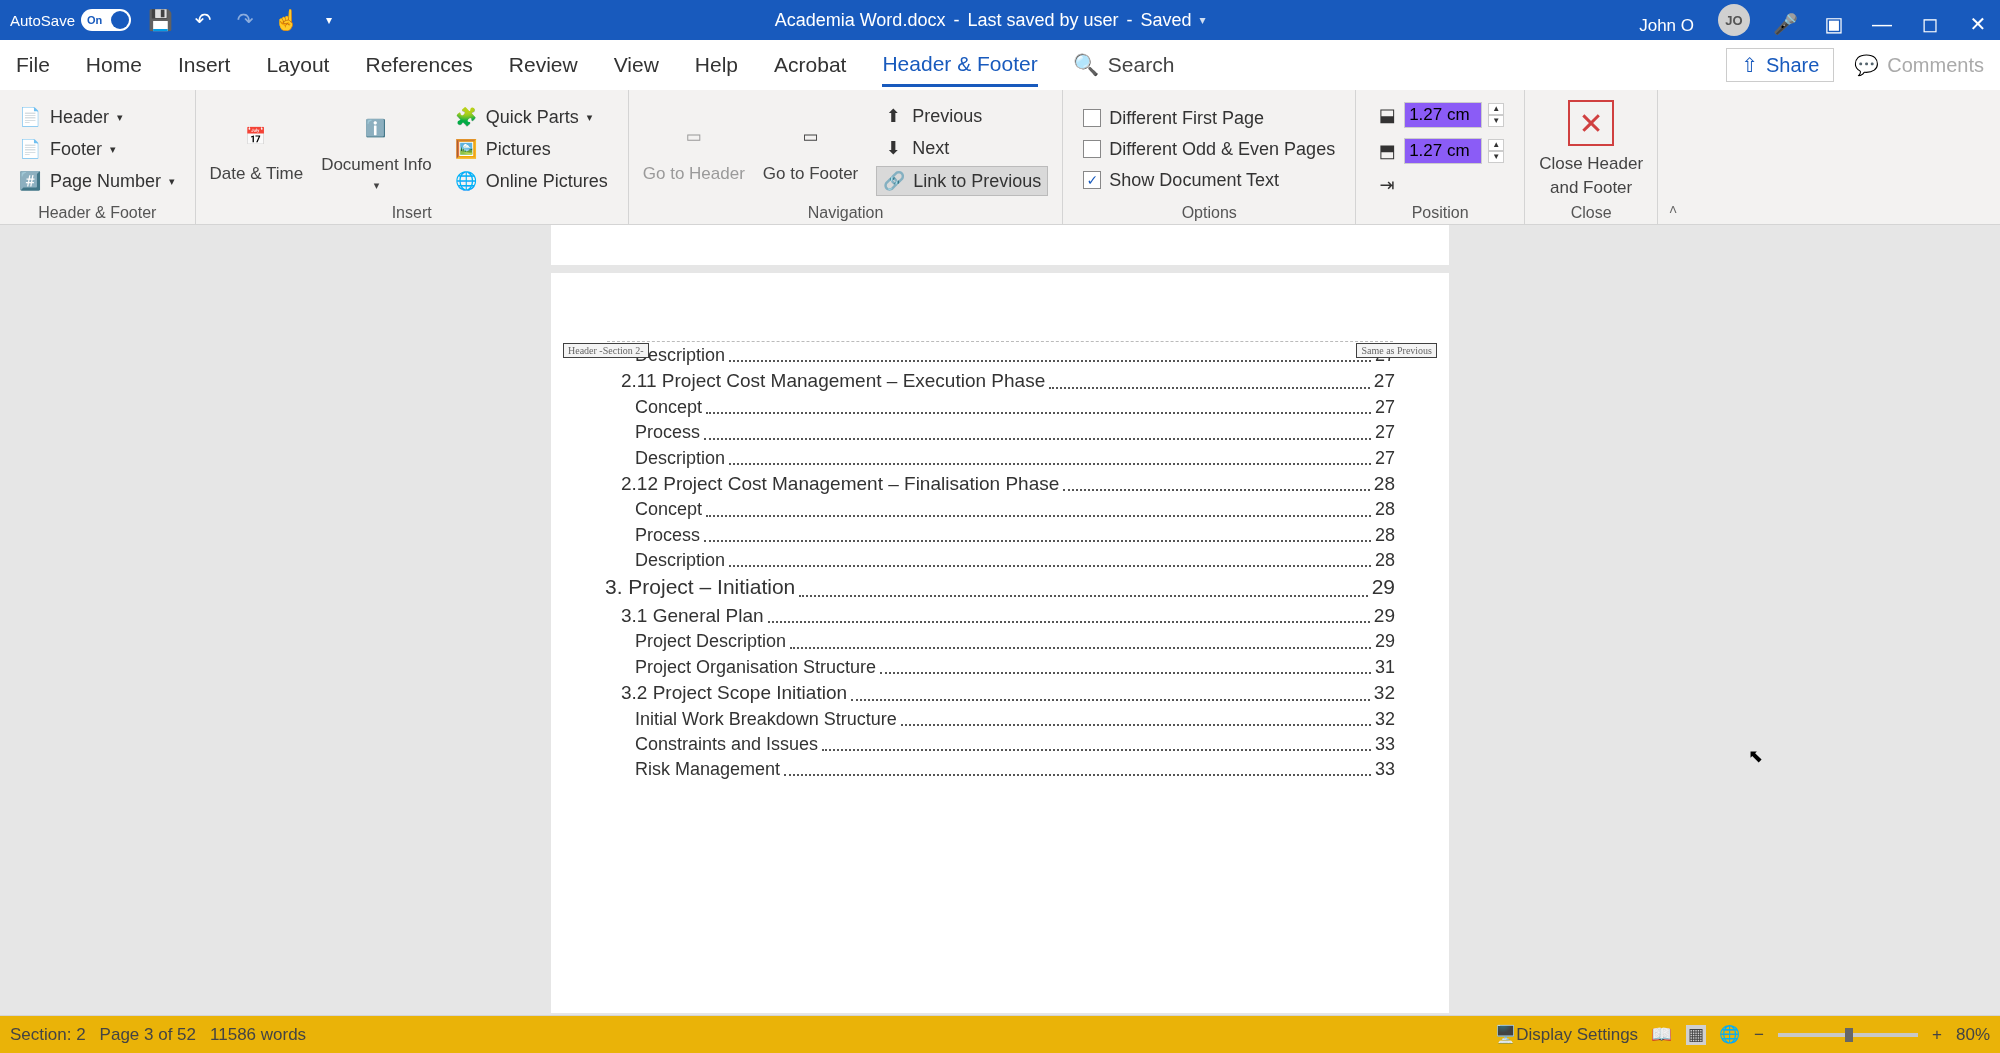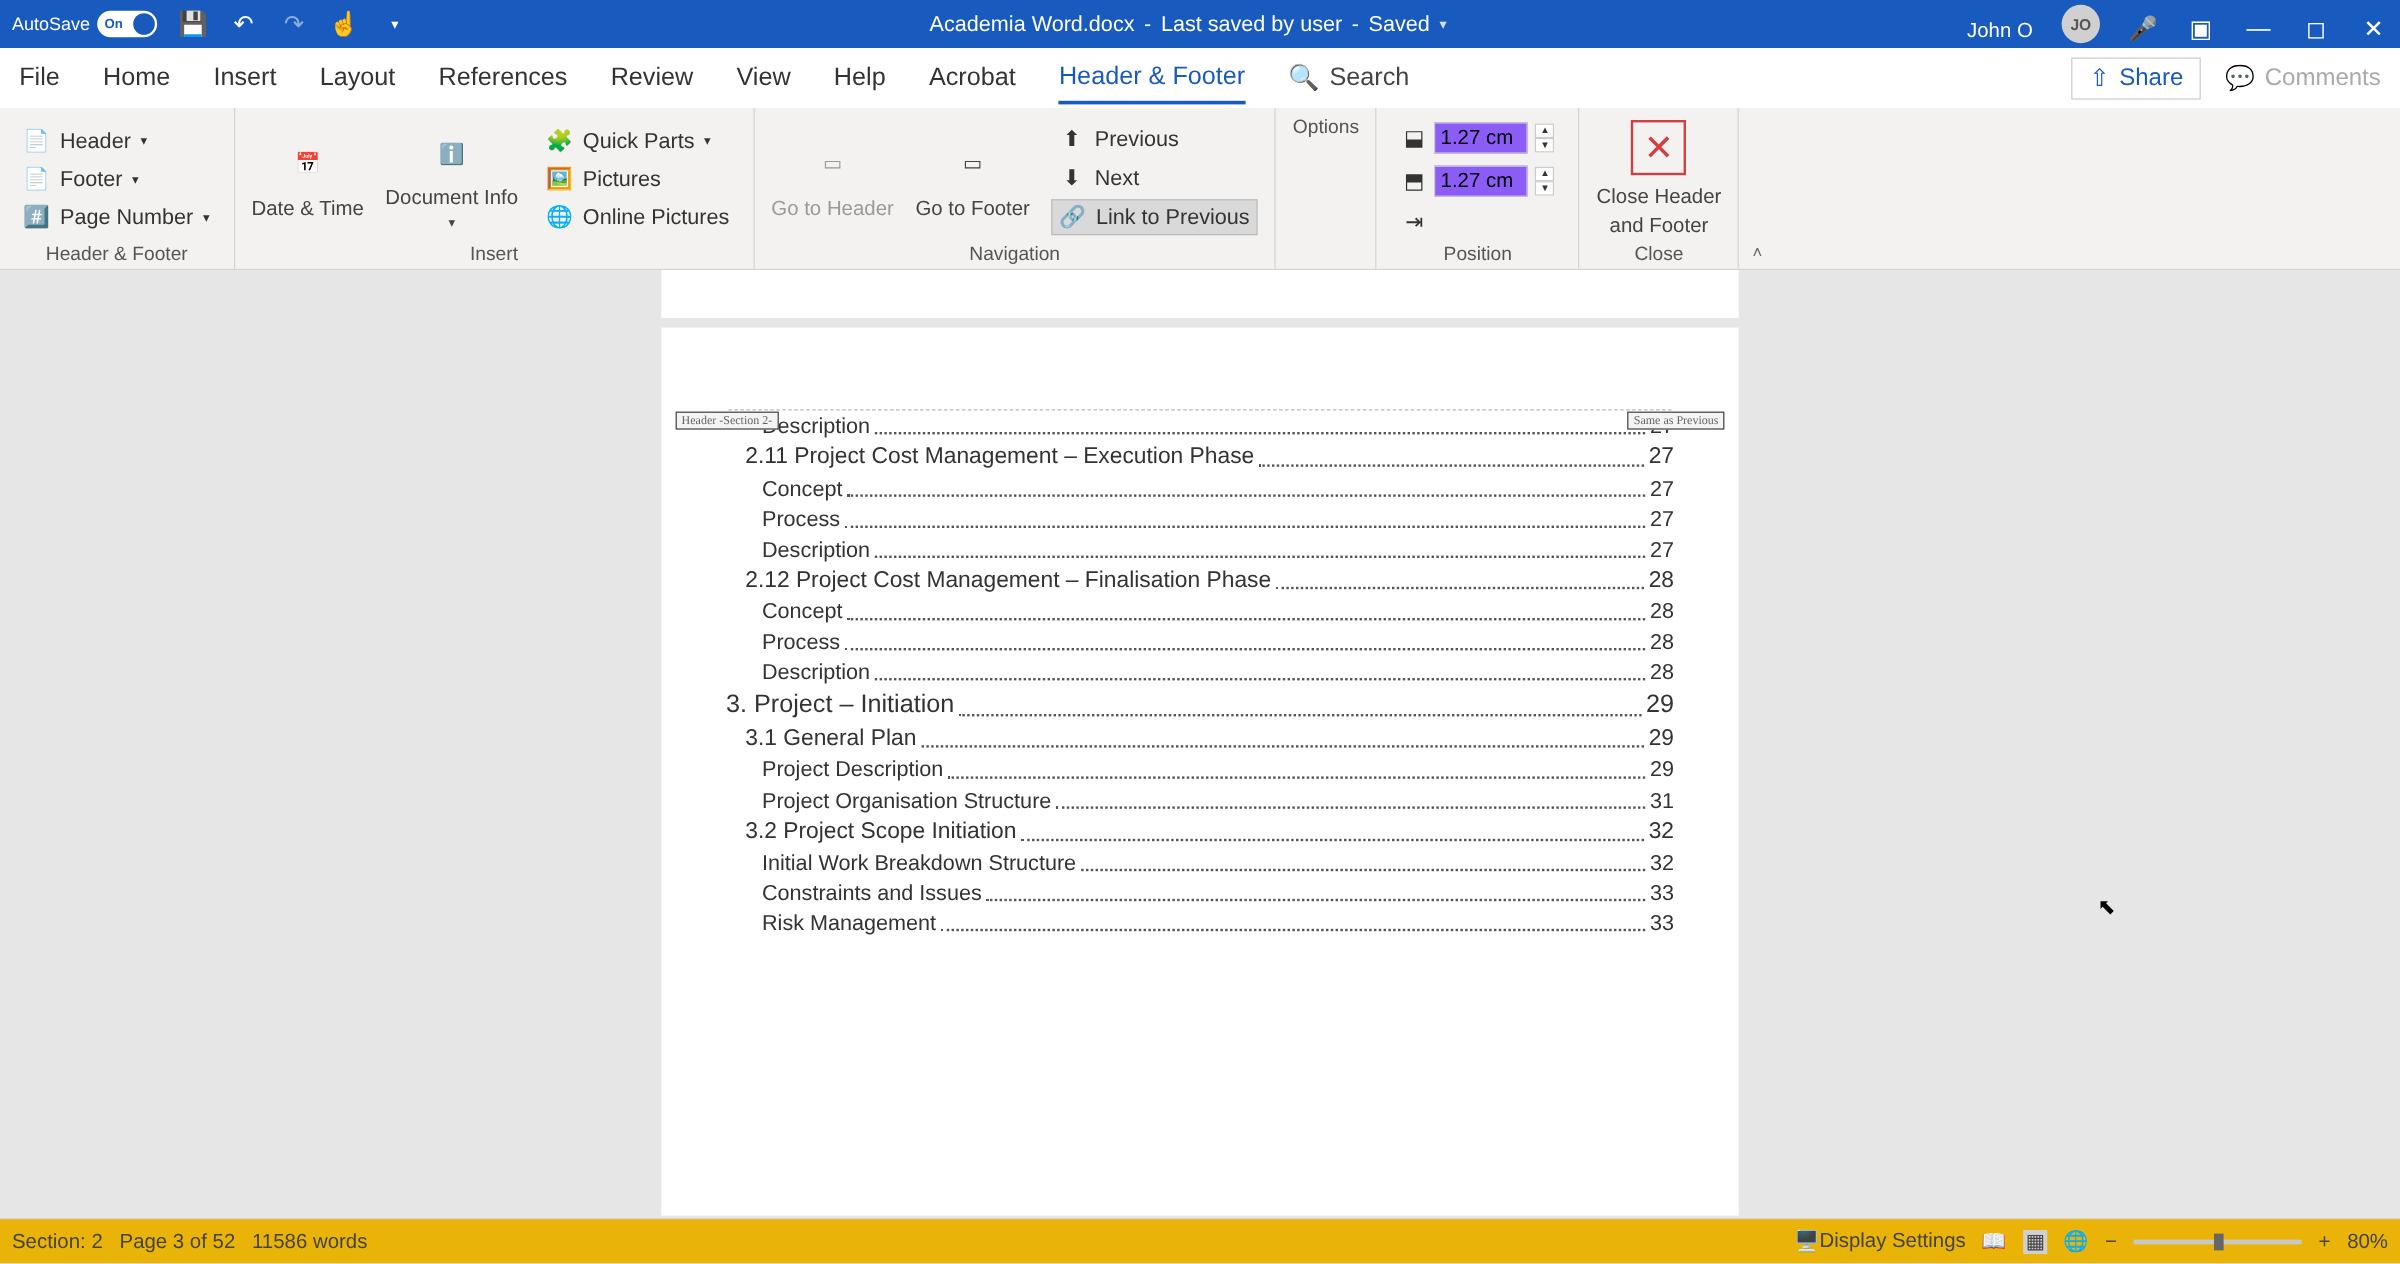--- a/index.html
+++ b/index.html
@@ -218,20 +218,36 @@
         <div class="rb-item toggled">
             <span class="rb-ico">🔗</span>
             <span>Link to Previous</span>
           </div>
       </div>
     </div>
     <div class="rg-label">Navigation</div>
   </div>
 
   <div class="ribbon-group">
+    <div class="rg-body">
+      <div class="rb-col">
+        <div class="rb-item">
+            <span class="chk"></span>
+            <span>Different First Page</span>
+          </div>
+        <div class="rb-item">
+            <span class="chk"></span>
+            <span>Different Odd &amp; Even Pages</span>
+          </div>
+        <div class="rb-item">
+            <span class="chk">✓</span>
+            <span>Show Document Text</span>
+          </div>
+      </div>
+    </div>
     <div class="rg-label">Options</div>
   </div>
 
   <div class="ribbon-group">
     <div class="rg-body">
       <div class="rb-col">
         <div class="rb-item spin">
           <span class="rb-ico">⬓</span>
           <input value="1.27 cm" style="">
           <div class="spin-btns">

